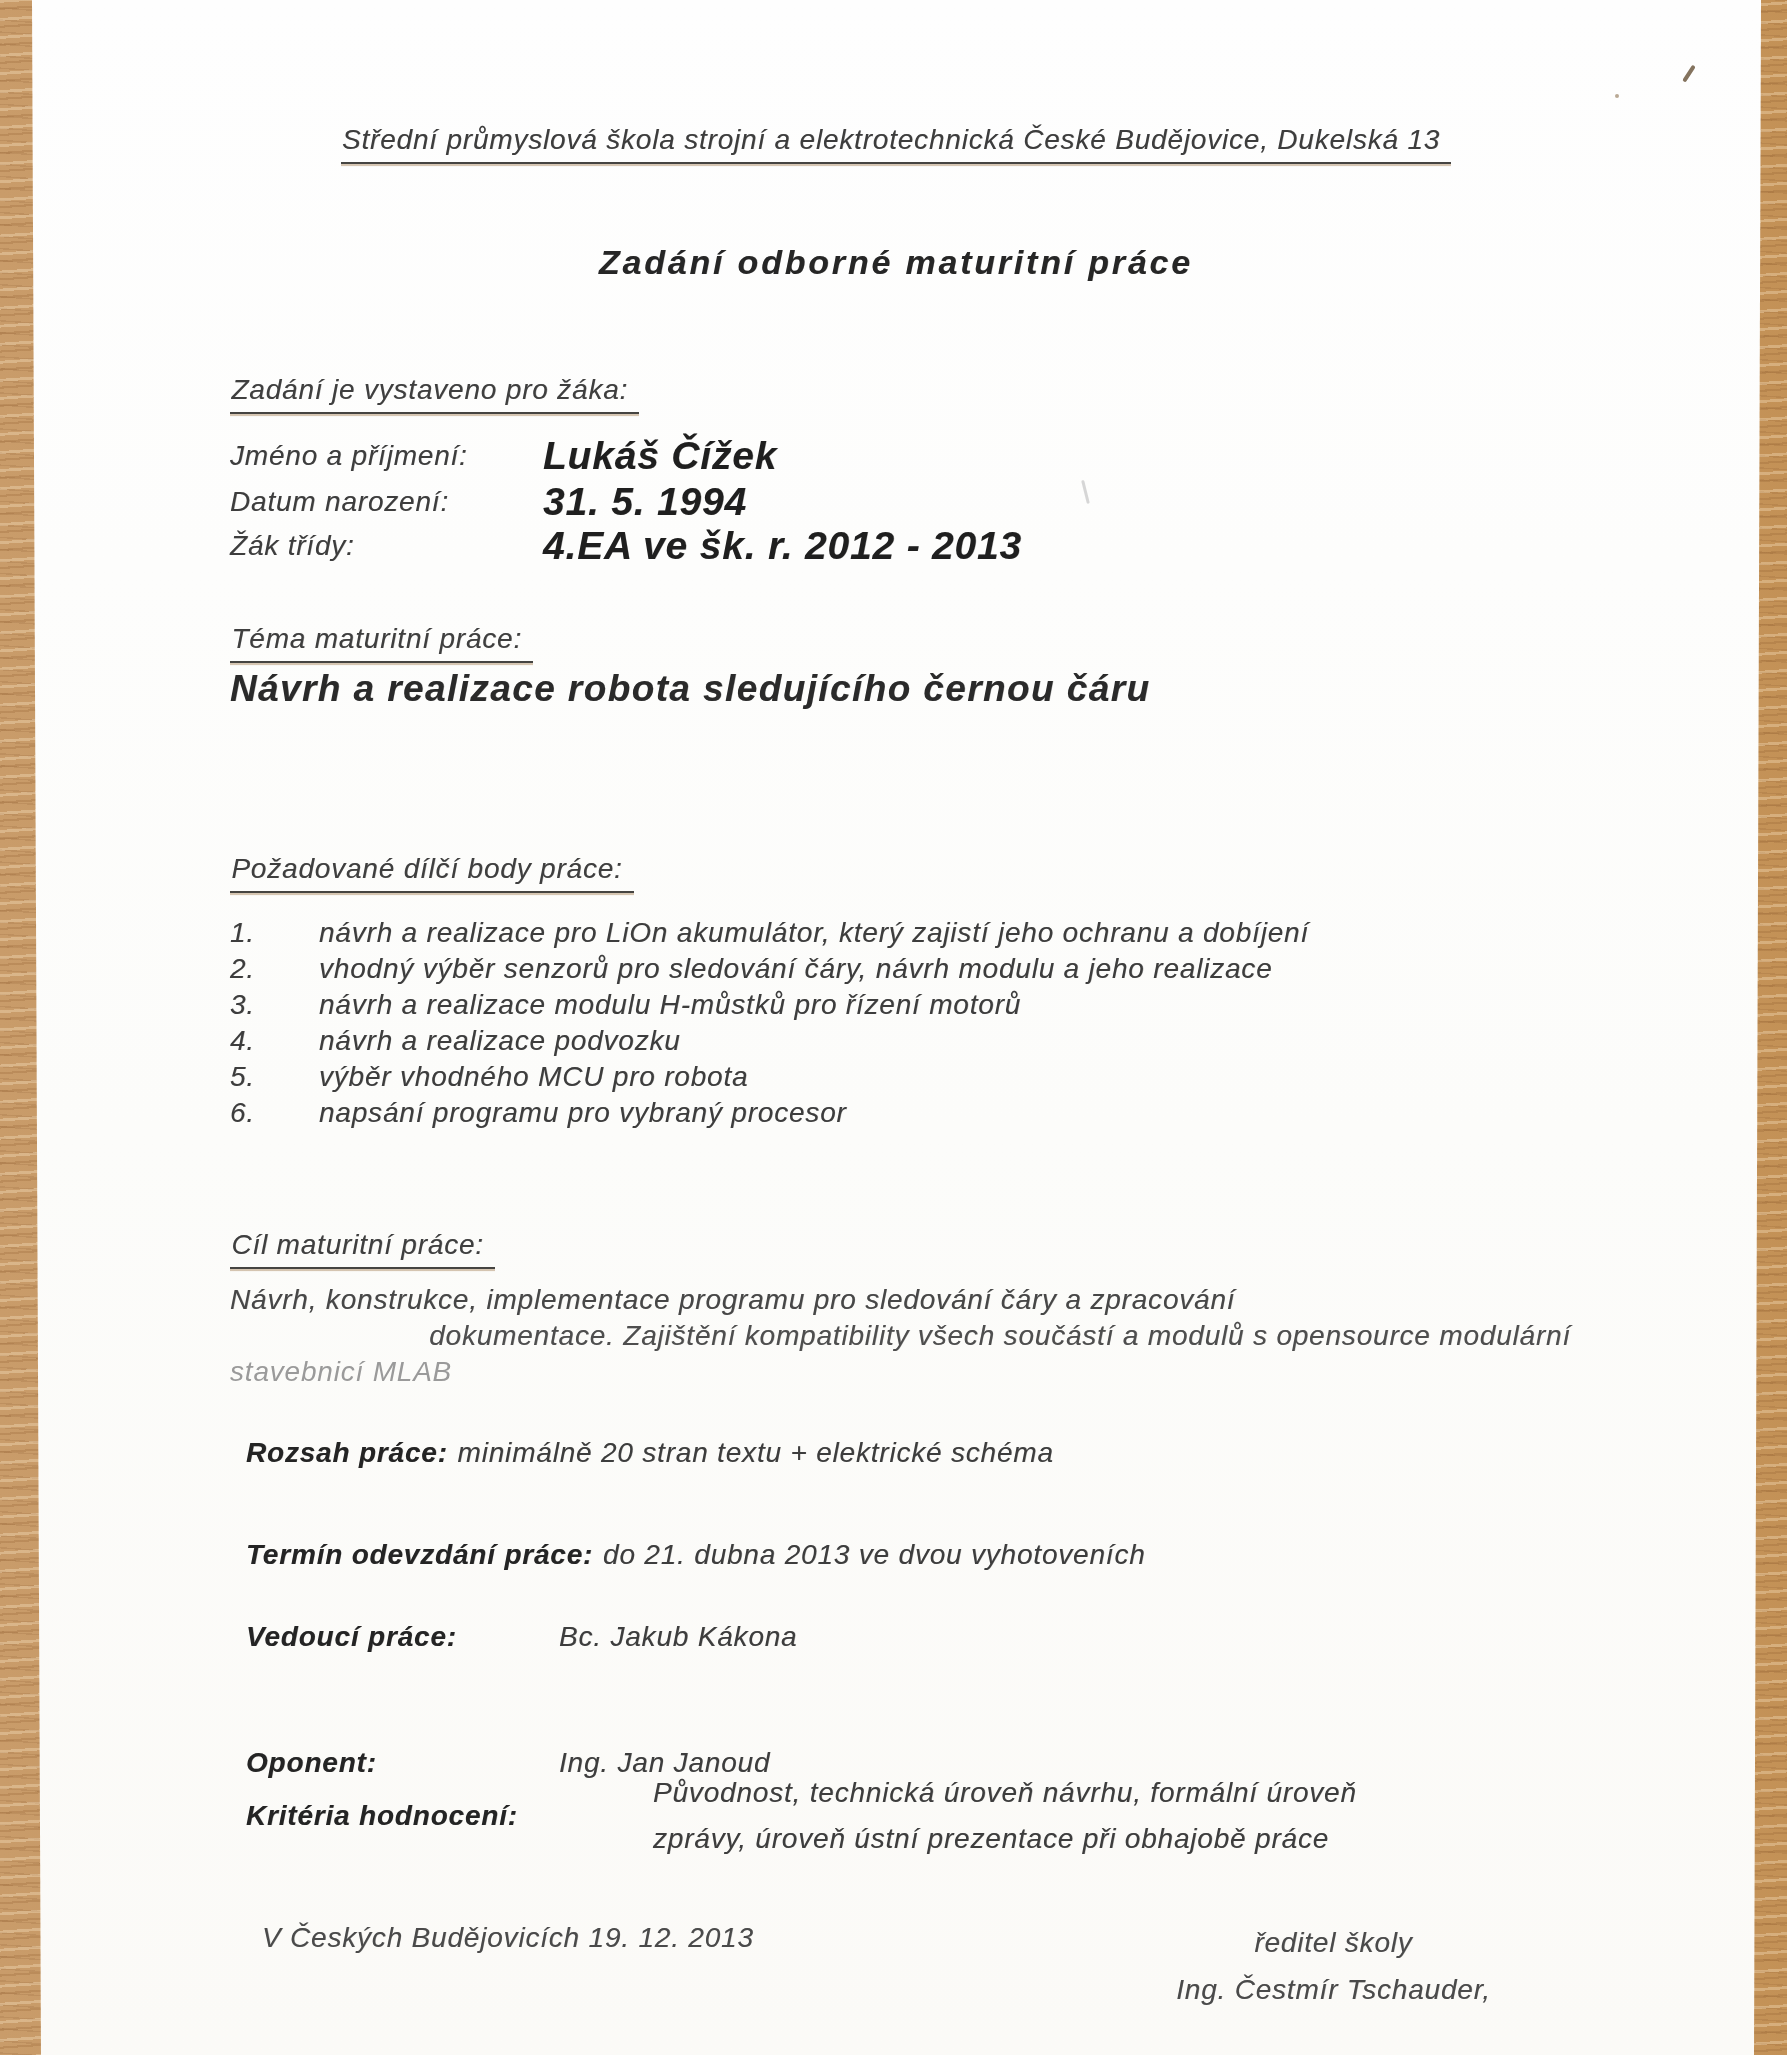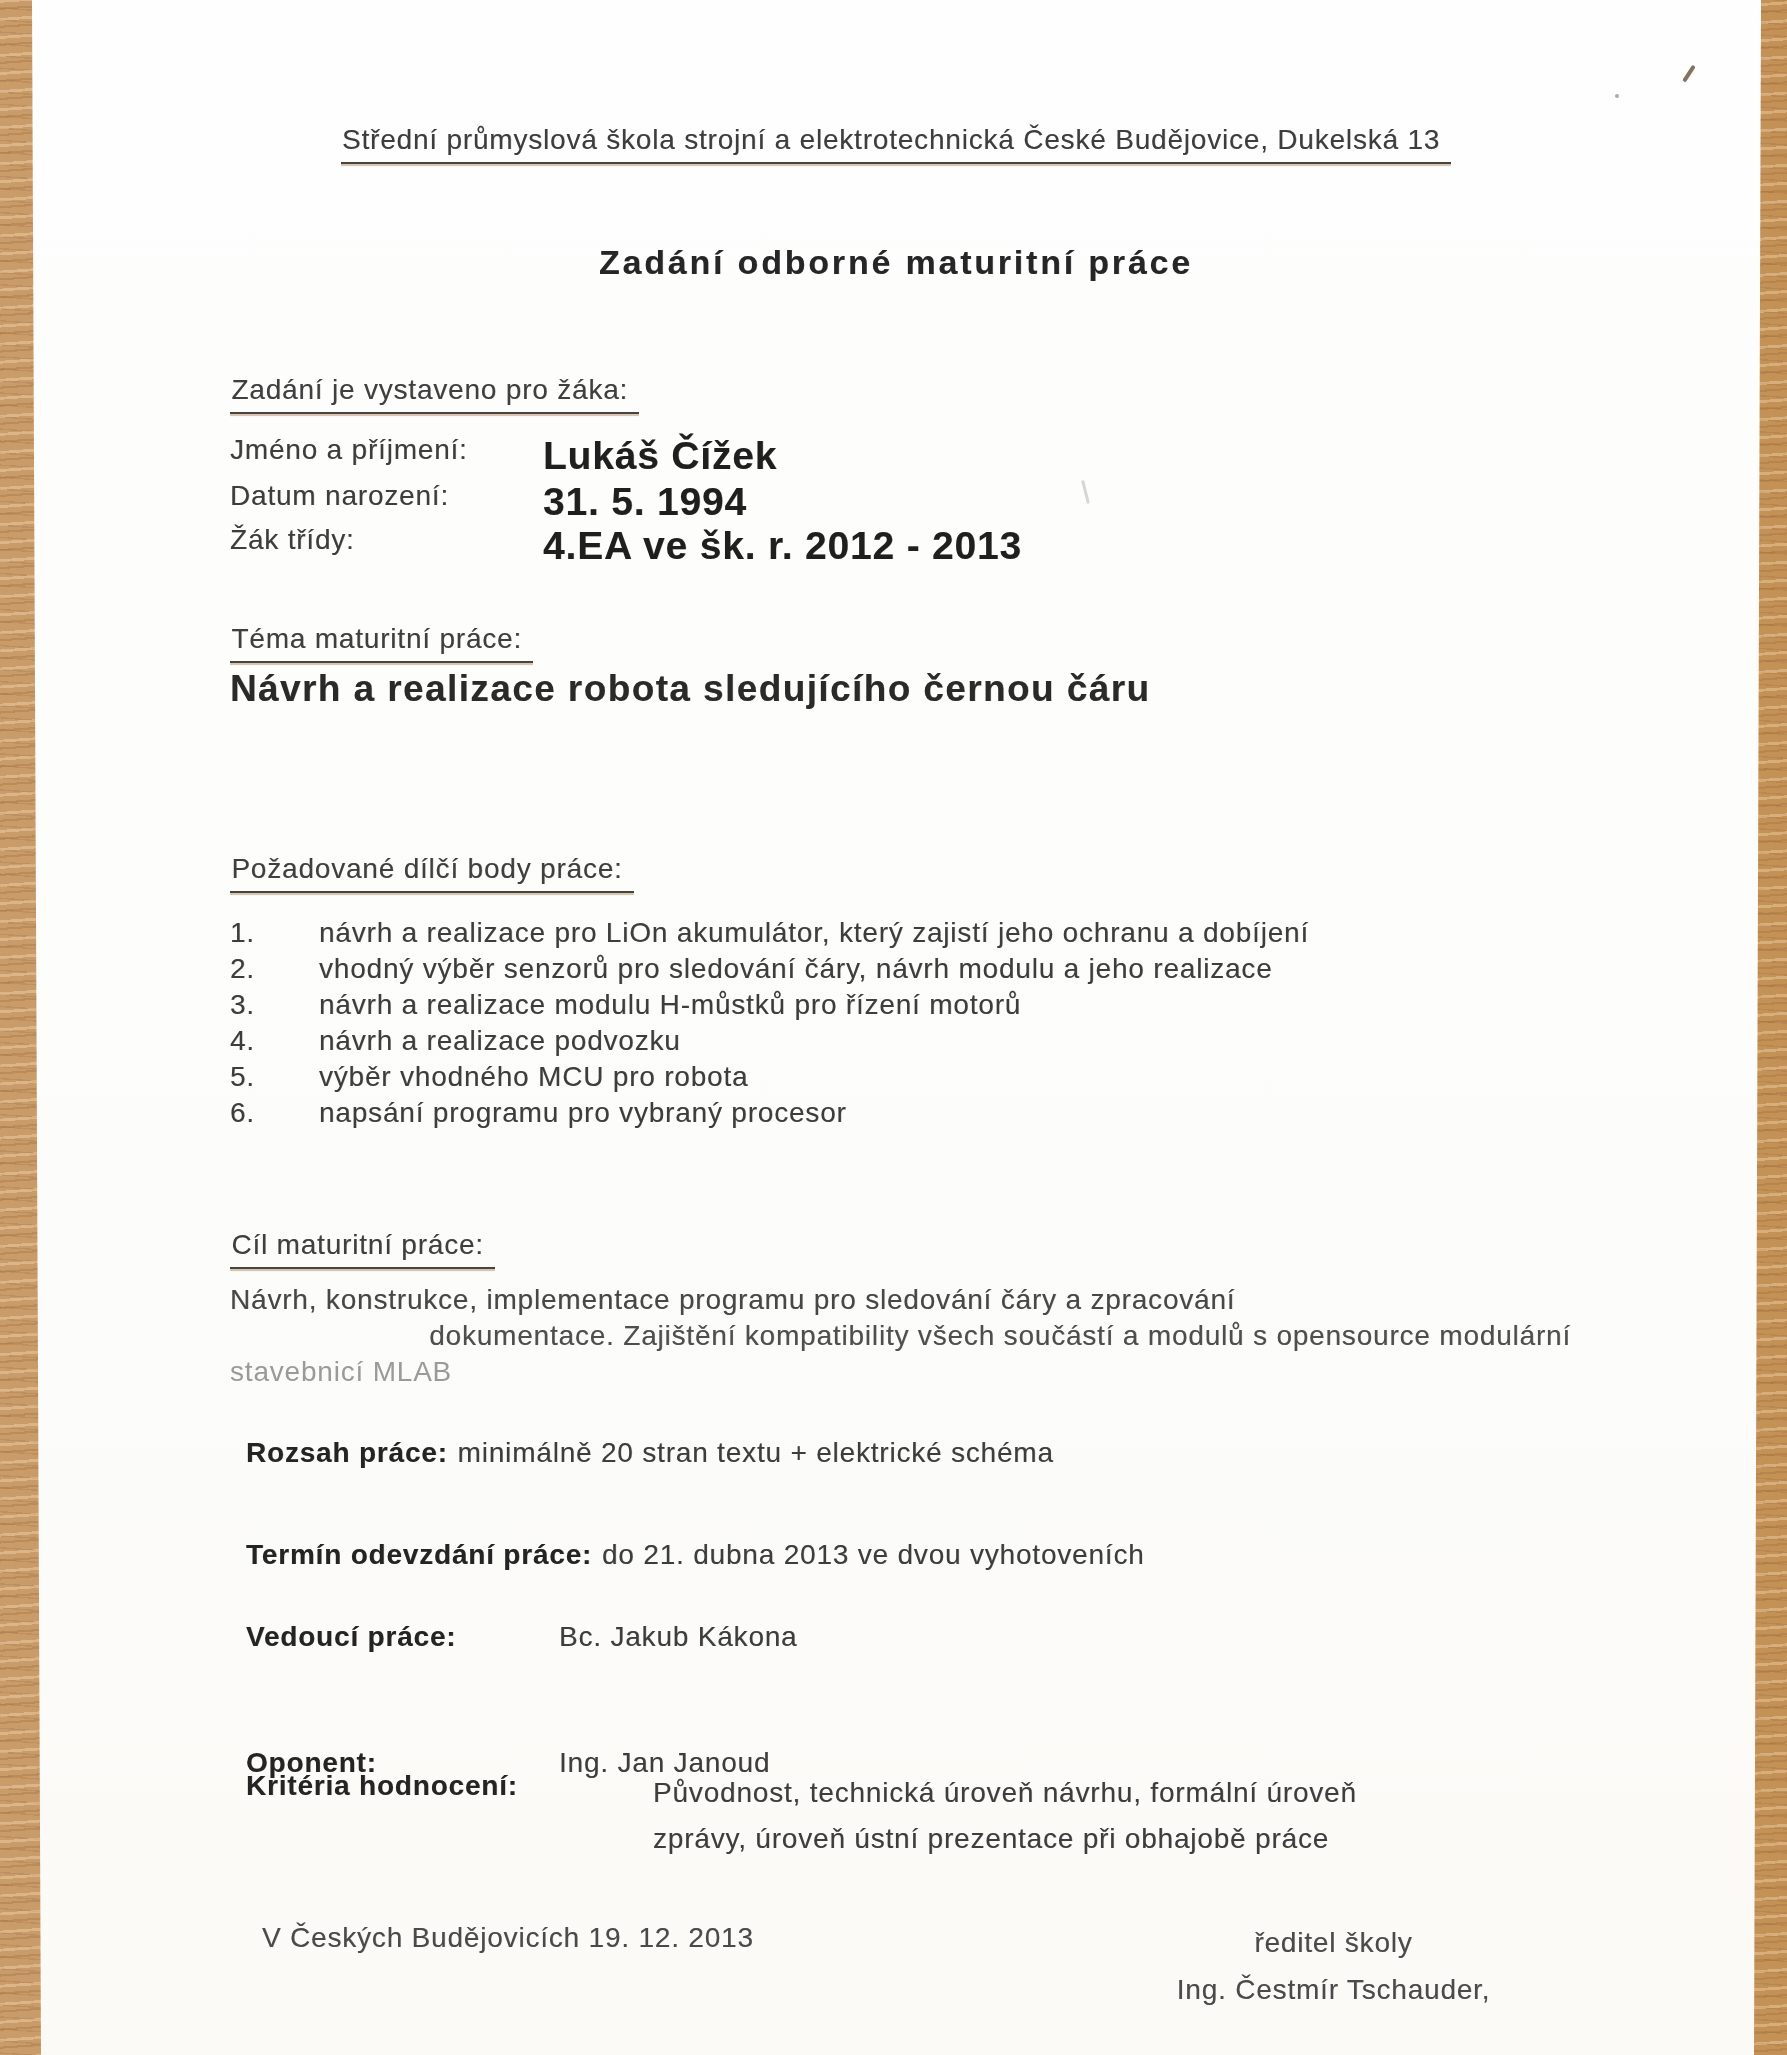--- a/index.html
+++ b/index.html
@@ -17,33 +17,34 @@
   .paper {
     position:absolute; inset:0;
     background:linear-gradient(180deg,#fefefe,#fcfcfa 55%,#fbfaf7);
     clip-path:polygon(32px 0px, 1761px 0px, 1754px 2056px, 41px 2056px);
   }
   .abs {
     position:absolute; left:230px;
     font-size:28px; letter-spacing:0.8px; color:#3d3d3d;
     text-shadow:0.4px 0.4px 0.6px rgba(70,70,70,0.40);
     white-space:nowrap;
+    font-style:italic;
   }
   .center { left:32px; right:28px; text-align:center; }
   .ul {
     display:inline-block;
     padding:0 11.2px 5.6px 1.4px;
     border-bottom:2.8px solid #454441;
     box-shadow:0 2.1px 0 rgba(150,108,58,0.38);
   }
   .hd { color:#3f3f3f; }
   .b { font-weight:bold; color:#242424;margin-left:16px; }
   .title { font-size:34px; font-weight:bold; letter-spacing:2.8px; color:#262626; }
   .topic { font-size:37px; font-weight:bold; letter-spacing:1.4px; color:#2a2a2a; }
-  .frow { display:flex; align-items:flex-start; }
+  .frow { display:flex; align-items:center; }
   .flabel { flex:0 0 313px; }
   .fval { font-weight:bold; font-size:39px; color:#1f1f1f; }
   .list { width:1341px; }
   .li { display:flex; height:36px; line-height:36px; }
   .li .num { flex:0 0 89px; }
   .goal { width:1341px; }
   .goal div { line-height:36px; white-space:nowrap; }
   .goal div:nth-child(1) { color:#474747; }
   .goal div:nth-child(2) { color:#4e4e4e;text-align:right; }
   .goal div:nth-child(3) { color:#9a9a9a; text-shadow:none; }

